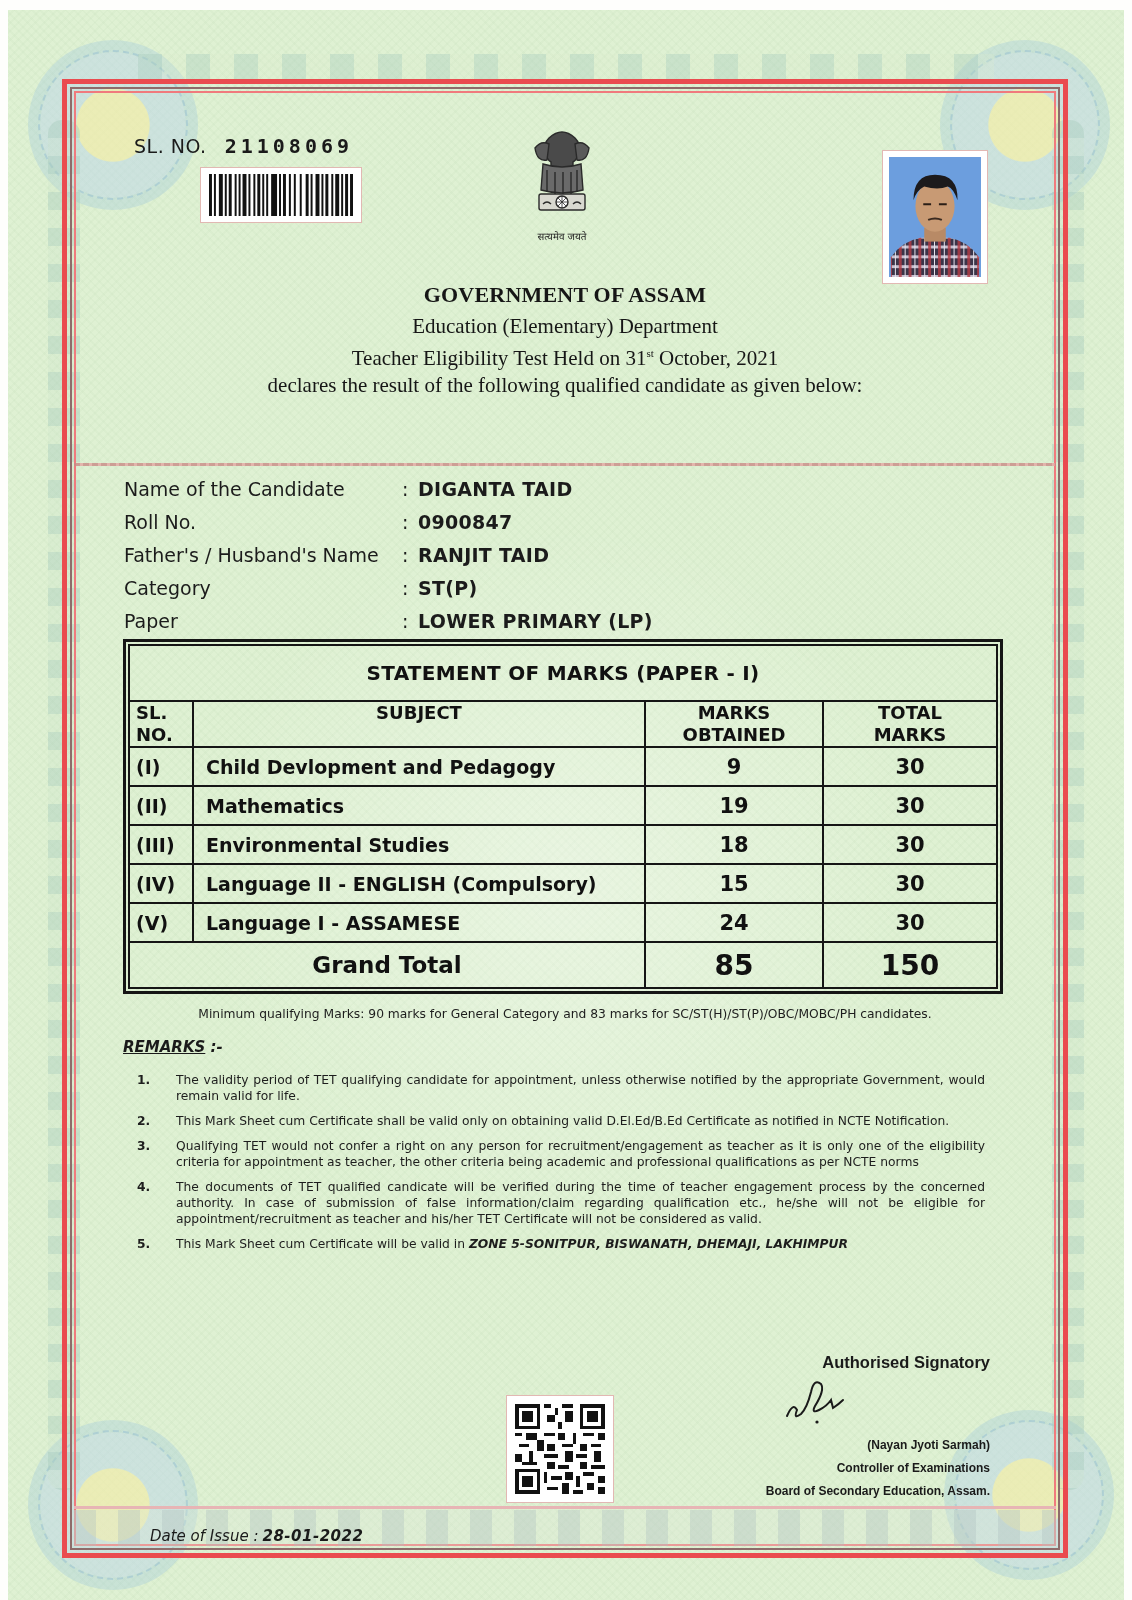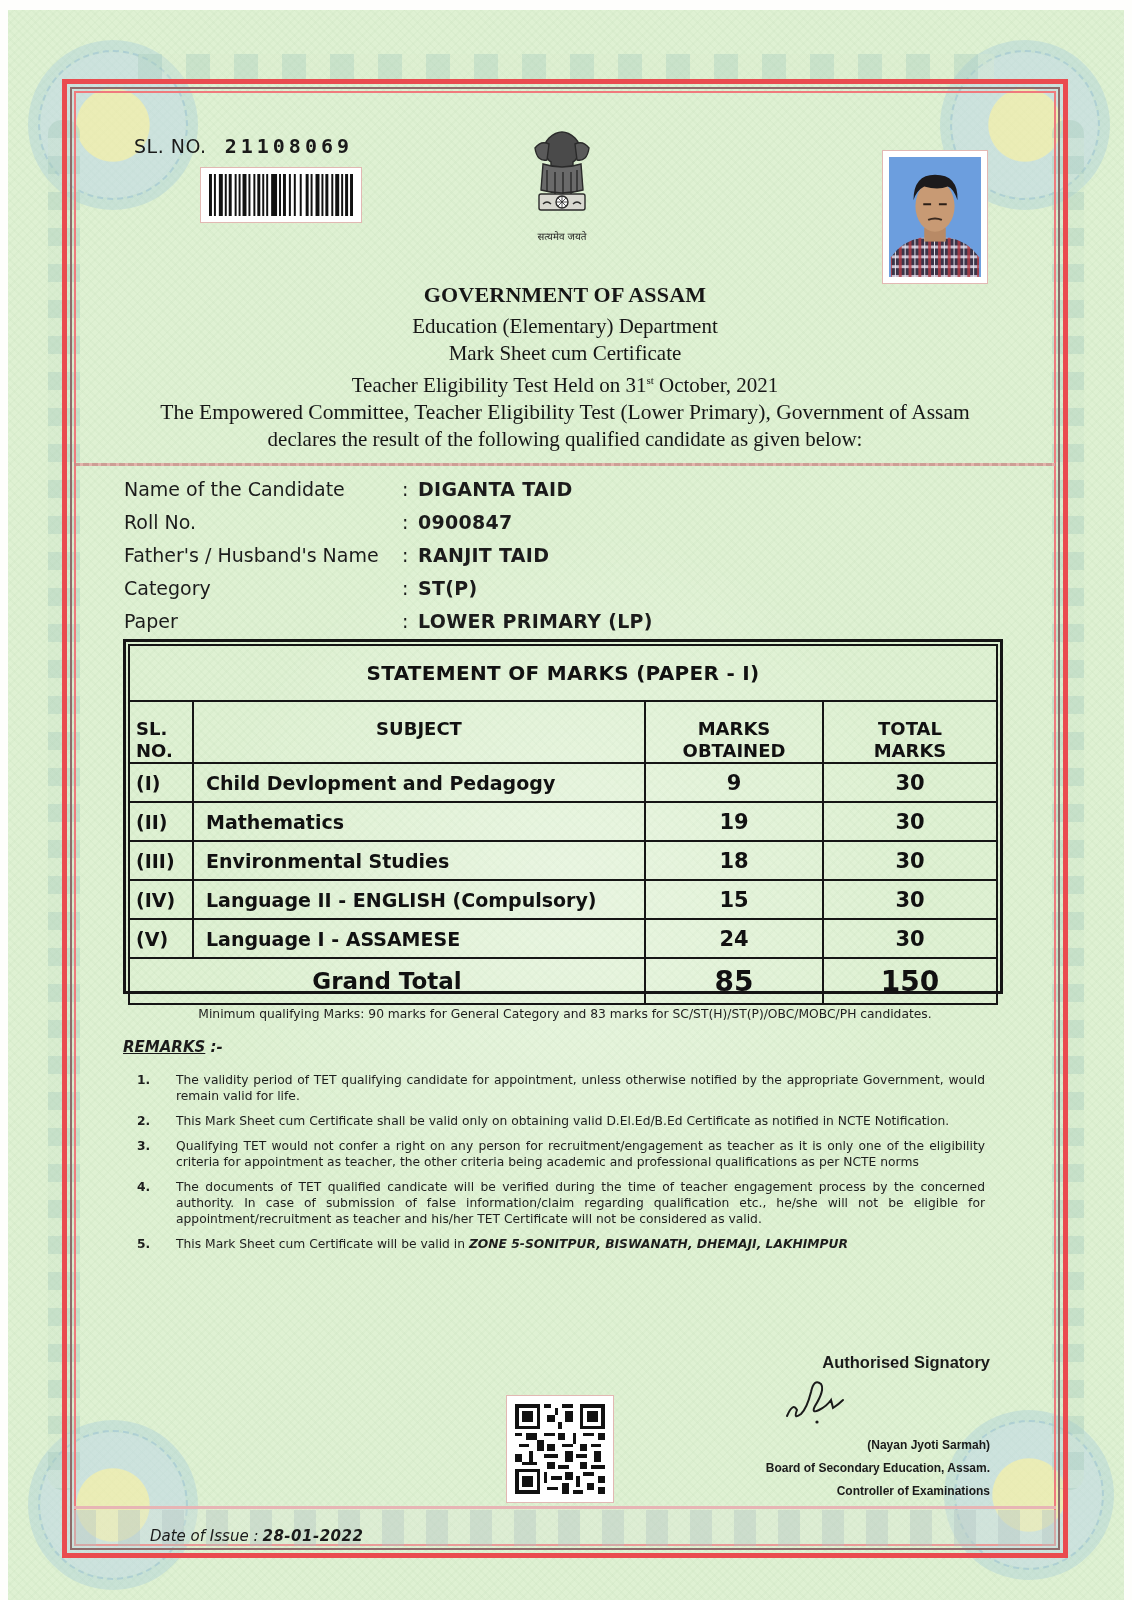--- a/index.html
+++ b/index.html
@@ -110,21 +110,21 @@
     .marks-wrap {
       position: absolute; left: 123px; top: 639px; width: 880px; height: 355px;
       border: 3px solid #151515; padding: 2px;
     }
     table.marks {
       width: 100%; height: 100%; border-collapse: collapse;
       font-family: "DejaVu Sans", sans-serif; color: #111;
     }
     table.marks td, table.marks th { border: 2px solid #151515; }
     .marks .caption-cell { height: 56px; text-align: center; font-size: 20px; font-weight: bold; letter-spacing: 0.3px; }
-    .marks th { font-size: 18px; font-weight: bold; vertical-align: top; padding-top: 16px; line-height: 22px; }
+    .marks th { font-size: 18px; font-weight: bold; vertical-align: top; padding-top: 0; line-height: 22px; }
     .marks th.sl { text-align: left; padding-left: 6px; width: 64px; }
     .marks th.subj { width: 452px; }
     .marks th.obt { width: 178px; }
     .marks td { font-size: 19px; font-weight: bold; height: 39px; }
     .marks td.sl { padding-left: 6px; }
     .marks td.subj { padding-left: 12px; }
     .marks td.num { text-align: center; font-size: 21px; }
     .marks tr.grand td { height: 46px; font-size: 23px; }
     .marks tr.grand td.num { font-size: 28px; }
     .marks tr.grand td.label { text-align: center; }
@@ -261,23 +261,21 @@
     <ellipse cx="47" cy="50" rx="20" ry="26" fill="#c89a74"></ellipse>
     <path d="M25 44 q0 -26 22 -26 q24 0 23 26 q-4 -12 -10 -14 q-10 4 -24 0 q-8 4 -11 14z" fill="#1c1a1c"></path>
     <path d="M35 48 l8 0 M51 48 l8 0" stroke="#2a1e16" stroke-width="2"></path>
     <path d="M40 64 q7 -3 14 0" stroke="#3a2a20" stroke-width="2" fill="none"></path>
   </svg>
 </div>
 
 <div class="title-block">
   <div class="title-main">GOVERNMENT OF ASSAM</div>
   <div class="title-line">Education (Elementary) Department</div>
-  <div class="title-line">Mark Sheet cum Certificate</div>
   <div class="title-line"><span>Teacher Eligibility Test Held on 31</span><sup>st</sup><span> October, 2021</span></div>
-  <div class="title-line wide">The Empowered Committee, Teacher Eligibility Test (Lower Primary), Government of Assam</div>
   <div class="title-line">declares the result of the following qualified candidate as given below:</div>
 </div>
 
 <div class="info">
   <div class="info-row">
     <span class="info-label">Name of the Candidate</span>
     <span class="info-colon">:</span>
     <span class="info-value">DIGANTA TAID</span>
   </div>
   <div class="info-row">
@@ -439,19 +437,19 @@
 
 <div class="signatory">
   <div class="sig-head">Authorised Signatory</div>
   <div class="sig-mark">
     <svg width="100" height="60" viewBox="0 0 100 60">
       <path d="M22 44 q6 -14 10 -6 q-4 10 4 4 q6 -6 10 -22 q3 -14 10 -8 q4 6 -6 22 q-4 8 4 4 q8 -4 12 -10 l2 8 q6 -4 10 -8" fill="none" stroke="#1a1a1a" stroke-width="2" stroke-linecap="round"></path>
       <circle cx="52" cy="50" r="1.6" fill="#1a1a1a"></circle>
     </svg>
   </div>
   <div class="sig-line">(Nayan Jyoti Sarmah)</div>
+  <div class="sig-line">Controller of Examinations</div>
   <div class="sig-line">Board of Secondary Education, Assam.</div>
-  <div class="sig-line">Controller of Examinations</div>
 </div>
 
 <div class="issue">
   <span>Date of Issue :</span><span class="val">28-01-2022</span>
 </div>
 
 </body></html>

